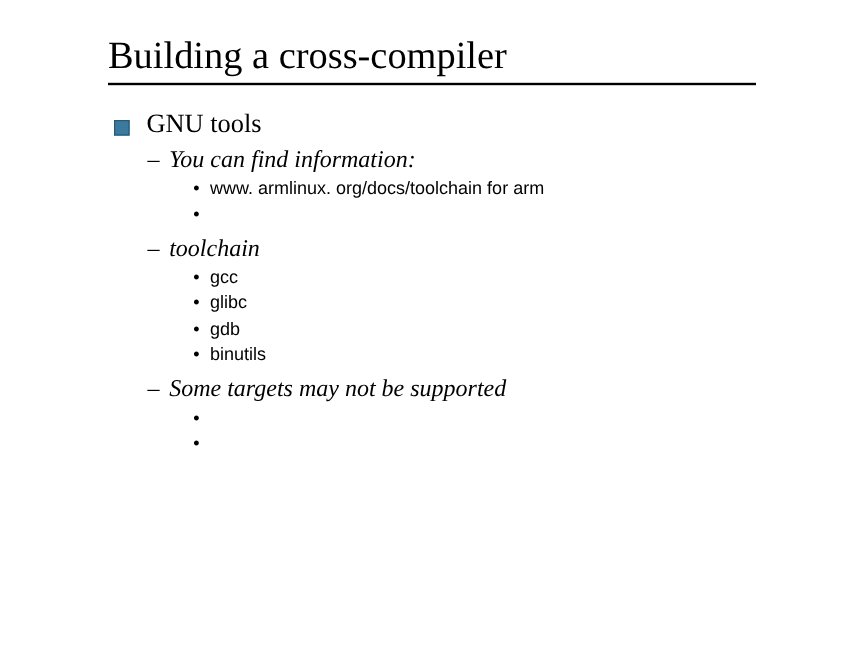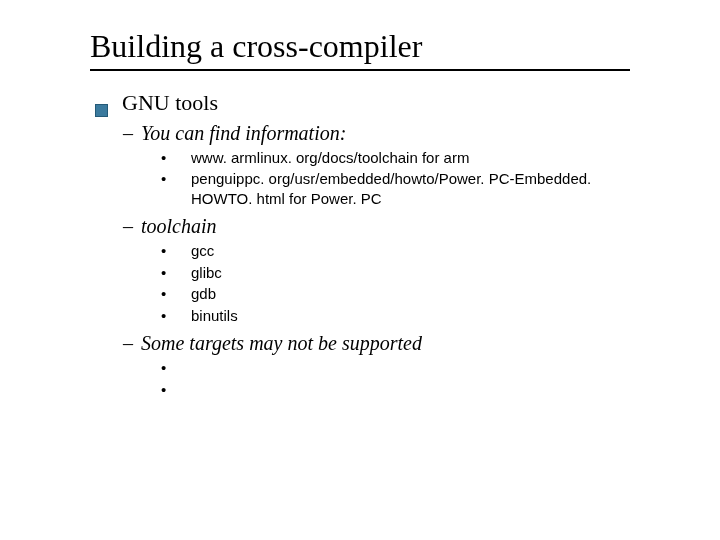--- a/index.html
+++ b/index.html
@@ -30,21 +30,21 @@
     width: 540px;
   }
   .body {
     font-size: 20px;
     line-height: 1.25;
   }
 
   
   .l1 {
     display: flex;
-    align-items: flex-end;
+    align-items: center;
     margin: 6px 0 4px 0;
   }
   .l1 .sq {
     width: 11px;
     height: 11px;
     background: #3b7a9e;
     border: 1px solid #245a78;
     flex: none;
     margin-top: 7px;
     margin-right: 14px;
@@ -76,21 +76,20 @@
     align-items: flex-start;
     margin: 2px 0;
   }
   .l3 .dot {
     flex: none;
     width: 14px;
     text-align: left;
   }
   .l3 .dtxt {
     max-width: 430px;
-    margin-left: 16px;
   }
 </style>
 </head>
 <body>
 
 <div class="slide">
 
   <h1 class="title">Building a cross-compiler</h1>
   <hr class="title-rule">
 
@@ -104,21 +103,20 @@
     <div class="l2">
       <span class="dash">–</span><span>You can find information:</span>
     </div>
     <div class="l3-wrap">
       <div class="l3">
         <span class="dot">•</span>
         <span class="dtxt">www. armlinux. org/docs/toolchain for arm</span>
       </div>
       <div class="l3">
         <span class="dot">•</span>
-        <span class="dtxt">penguippc. org/usr/embedded/howto/Power. PC-Embedded. HOWTO. html for Power. PC</span>
       </div>
     </div>
 
     <div class="l2">
       <span class="dash">–</span><span>toolchain</span>
     </div>
     <div class="l3-wrap">
       <div class="l3">
         <span class="dot">•</span>
         <span class="dtxt">gcc</span>

